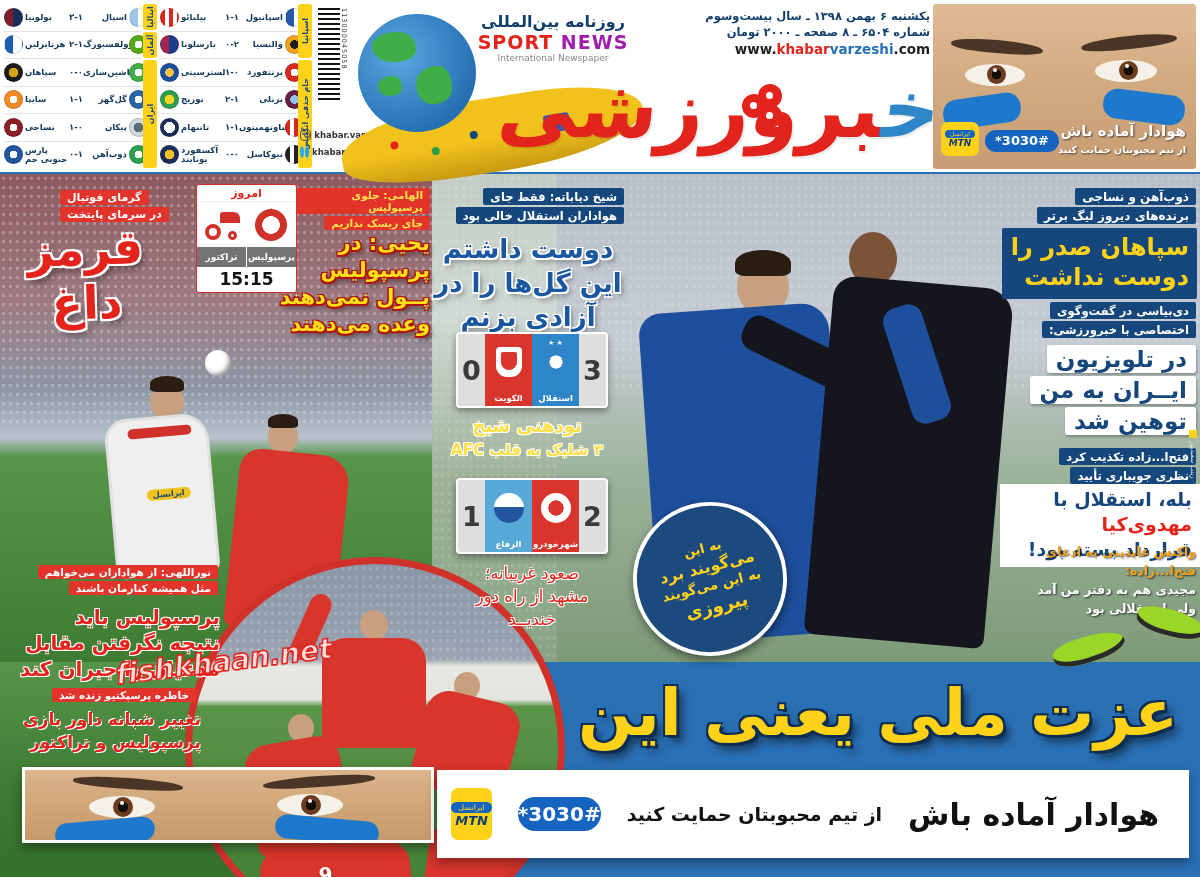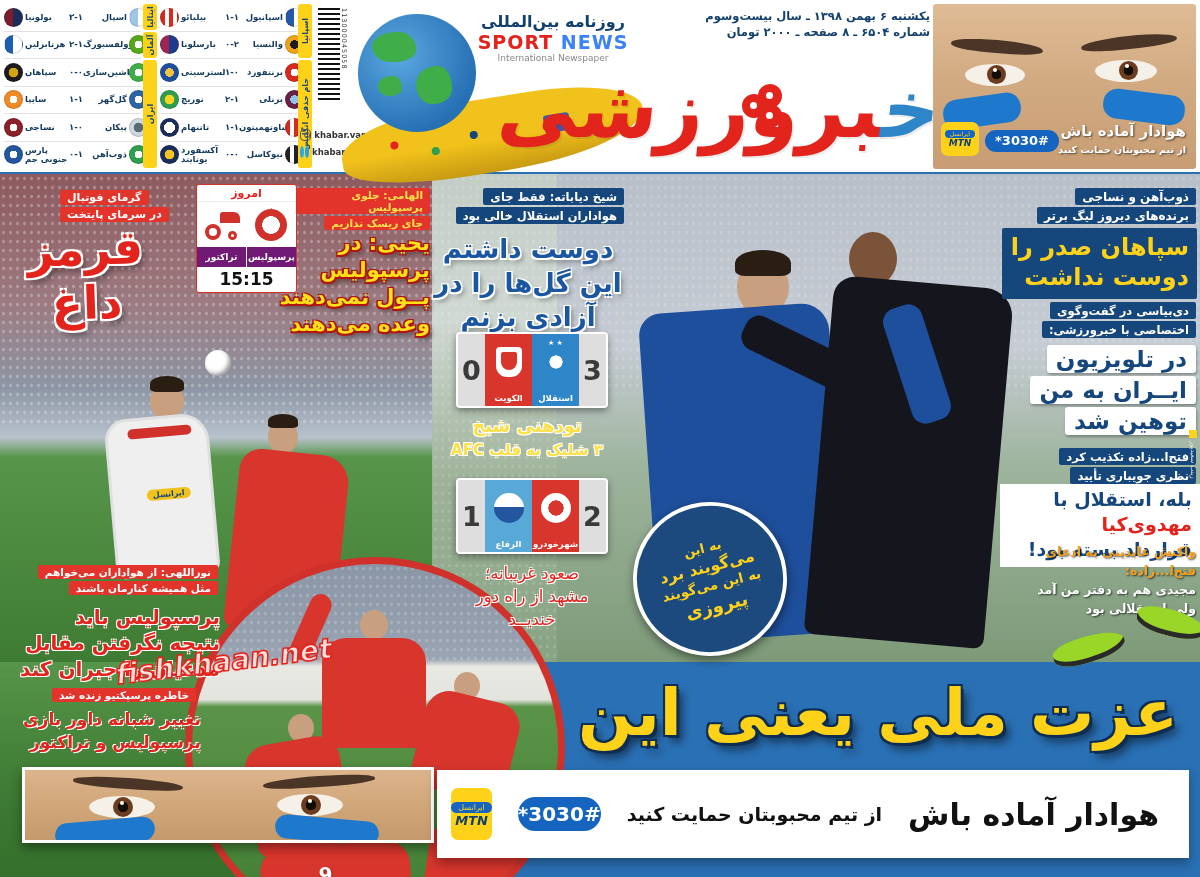--- a/index.html
+++ b/index.html
@@ -61,21 +61,21 @@
   .soc-tw { width:12px; height:12px; border-radius:50%; background:#1da1f2; margin-left:-2px; }
 
   
   #globe { left:358px; top:14px; width:118px; height:118px; border-radius:50%; background:radial-gradient(circle at 35% 35%,#5aa8e0,#2670b4 72%); z-index:1; }
   .landmass { position:absolute; background:#3fae49; border-radius:60% 40% 55% 45%/50% 60% 40% 55%; }
   #swoosh { left:340px; top:98px; width:305px; height:74px; background:linear-gradient(180deg,#f2c21c 55%,#c79a12 100%); border-radius:55% 45% 60% 50%/65% 55% 70% 45%; transform:rotate(-9deg); z-index:0; }
   .dotfig { position:absolute; border-radius:50%; }
   #typeblock { left:448px; top:12px; width:210px; text-align:center; z-index:2; }
   #typeblock .fa { font-size:16px; font-weight:bold; color:#12406e; direction:rtl; }
   #typeblock .en { font-size:19px; font-weight:bold; letter-spacing:1px; }
-  #typeblock .en .a { color:#e3241d; } #typeblock .en .b { color:#3b82f6; }
+  #typeblock .en .a { color:#e3241d; } #typeblock .en .b { color:#a21caf; }
   #typeblock .sub { font-size:9px; color:#888; }
   #emblem { left:742px; top:84px; width:56px; height:52px; z-index:2; }
   #emblem i { position:absolute; width:24px; height:24px; background:#e3241d; border-radius:50%; }
   #emblem i::after { content:""; position:absolute; left:8px; top:8px; width:7px; height:7px; background:#fff; border-radius:50%; }
   #mlogo { left:540px; top:56px; width:400px; height:112px; direction:rtl; text-align:center; font-size:80px; font-weight:bold; line-height:108px; transform:skewX(-6deg); letter-spacing:-4px; z-index:1; }
   #mlogo .mk { color:#2e86c8; text-shadow:2px 2px 0 rgba(0,0,0,.08); }
   #mlogo .mr { color:#e3241d; text-shadow:2px 2px 0 rgba(0,0,0,.08); }
   #dateblock { left:648px; top:8px; width:282px; direction:rtl; text-align:right; color:#12406e; font-size:11.5px; font-weight:bold; line-height:16px; z-index:2; }
   #dateblock .web { direction:ltr; font-size:13.5px; margin-top:1px; }
   #dateblock .web .r { color:#e3241d; } #dateblock .web .b { color:#2670b4; } #dateblock .web .d { color:#222; }
@@ -117,21 +117,21 @@
   #matchbox .mb-today { height:17px; text-align:center; color:#e3241d; font-weight:bold; font-size:11px; direction:rtl; line-height:17px; border-bottom:1px solid #eee; }
   #matchbox .mb-logos { height:45px; display:flex; direction:ltr; }
   #matchbox .mb-cell { flex:1; display:flex; align-items:center; justify-content:center; }
   .cr-perspolis { width:32px; height:32px; border-radius:50%; background:radial-gradient(circle,#fff 38%,#d0322b 40%); position:relative; }
   .cr-perspolis::after { content:"★"; position:absolute; left:50%; top:-3px; transform:translateX(-50%); font-size:9px; color:#d0322b; }
   .tractor-ico { position:relative; width:36px; height:30px; }
   .tractor-ico .tw1 { position:absolute; left:1px; bottom:0; width:16px; height:16px; border:4px solid #d0322b; border-radius:50%; }
   .tractor-ico .tw2 { position:absolute; right:3px; bottom:0; width:9px; height:9px; border:3px solid #d0322b; border-radius:50%; }
   .tractor-ico .tb { position:absolute; right:0; top:2px; width:20px; height:11px; background:#d0322b; border-radius:3px 6px 0 0; }
   #matchbox .mb-names { height:20px; display:flex; direction:ltr; gap:1px; background:#fff; }
-  #matchbox .mb-name { flex:1; background:#701a75; color:#fff; font-size:9px; font-weight:bold; display:flex; align-items:center; justify-content:center; direction:rtl; }
+  #matchbox .mb-name { flex:1; background:#737373; color:#fff; font-size:9px; font-weight:bold; display:flex; align-items:center; justify-content:center; direction:rtl; }
   #matchbox .mb-time { height:24px; text-align:center; font-size:17px; font-weight:bold; color:#111; line-height:24px; direction:ltr; }
   #elhami { left:296px; top:186px; width:134px; text-align:right; direction:rtl; font-size:10.5px; z-index:3; }
   #yahya { left:250px; top:230px; width:180px; text-align:right; direction:rtl; font-size:21px; font-weight:bold; color:#ffe01a; line-height:27px; text-shadow:1.5px 1.5px 0 #b01510,-1.5px -1.5px 0 #b01510,1.5px -1.5px 0 #b01510,-1.5px 1.5px 0 #b01510,3px 4px 5px rgba(0,0,0,.5); z-index:3; }
   #noorollahi { left:6px; top:563px; width:212px; text-align:right; direction:rtl; font-size:10.5px; z-index:3; }
   #must { left:6px; top:604px; width:214px; text-align:right; direction:rtl; color:#e3241d; font-size:20px; font-weight:bold; line-height:26px; text-shadow:1px 1px 0 #fff,-1px -1px 0 #fff,1px -1px 0 #fff,-1px 1px 0 #fff; z-index:3; }
   #memory { left:6px; top:686px; width:190px; text-align:right; direction:rtl; font-size:10.5px; z-index:3; }
   #referee { left:6px; top:708px; width:195px; text-align:right; direction:rtl; color:#e3241d; font-size:17px; font-weight:bold; line-height:23px; text-shadow:1px 1px 0 #fff,-1px -1px 0 #fff; z-index:3; }
   #watermark { left:115px; top:645px; font-size:28px; font-weight:bold; font-style:italic; color:rgba(255,255,255,.85); -webkit-text-stroke:1.5px #e3241d; text-shadow:0 0 2px #e3241d; transform:rotate(-7deg); z-index:4; direction:ltr; }
 
   
@@ -365,20 +365,21 @@
     </div>
     <div id="emblem" class="abs">
       <i style="left:0;top:10px;"></i>
         <i style="left:16px;top:0;"></i>
         <i style="left:16px;top:20px;"></i>
     </div>
     <div id="mlogo" class="abs"><span class="mk">خ</span><span class="mr">برورزشی</span></div>
     <div id="dateblock" class="abs">
       <div>یکشنبه ۶ بهمن ۱۳۹۸ ـ سال بیست‌وسوم</div>
       <div>شماره ۶۵۰۴ ـ ۸ صفحه ـ ۲۰۰۰ تومان</div>
+      <div class="web"><span class="d">www.</span><span class="r">khabar</span><span class="b">varzeshi</span><span class="d">.com</span></div>
     </div>
 
     <div id="adcard" class="abs">
       <span class="brow" style="left:18px;top:36px;width:92px;transform:rotate(5deg);"></span>
       <span class="brow" style="left:148px;top:32px;width:96px;transform:rotate(-6deg);"></span>
       <span class="eyewhite" style="left:32px;top:60px;width:60px;height:22px;"></span>
       <span class="iris" style="left:54px;top:61px;width:19px;height:19px;"></span>
       <span class="glint" style="left:60px;top:64px;"></span>
       <span class="eyewhite" style="left:162px;top:56px;width:62px;height:22px;"></span>
       <span class="iris" style="left:186px;top:57px;width:19px;height:19px;"></span>

